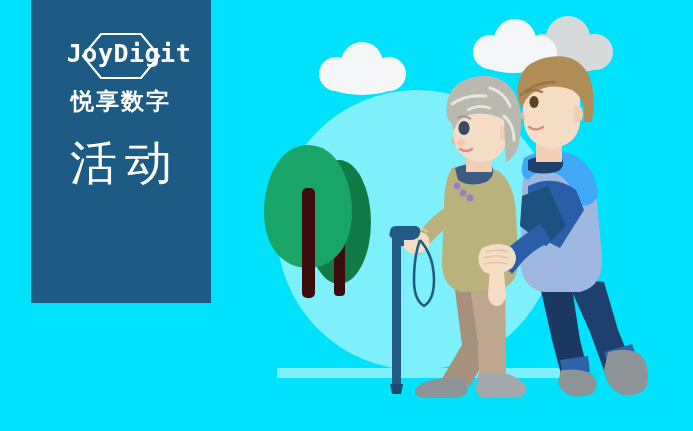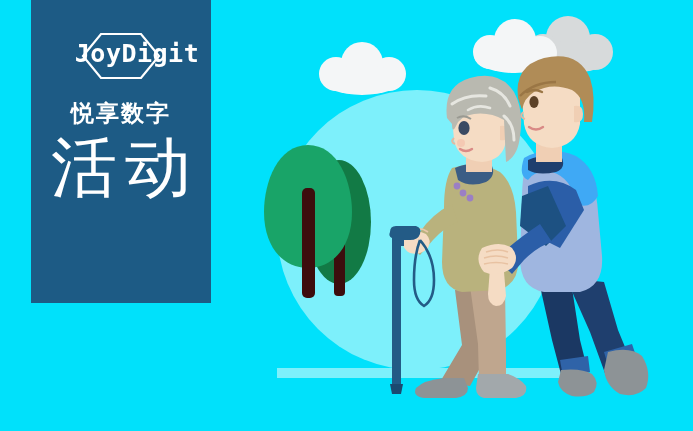--- a/index.html
+++ b/index.html
@@ -45,50 +45,50 @@
     width: 180px;
     height: 52px;
   }
   .logo-mark svg {
     position: absolute;
     left: 0;
     top: 0;
   }
   .logo-word {
     position: absolute;
-    left: 16px;
+    left: 8px;
     top: 8px;
     width: 180px;
     text-align: center;
     font-family: "DejaVu Sans Mono", monospace;
     font-weight: bold;
     font-size: 25px;
     letter-spacing: 0.5px;
     color: #ffffff;
     line-height: 32px;
   }
   .logo-cn {
-    margin-top: 16px;
+    margin-top: 4px;
     font-family: "DejaVu Sans", sans-serif;
     font-weight: bold;
     font-size: 23px;
     letter-spacing: 2px;
     color: #ffffff;
   }
   .title-block {
     position: absolute;
     left: 0;
     top: 132px;
     width: 180px;
     text-align: center;
   }
   .title-line {
-    font-family: Liberation Sans, sans-serif;
+    font-family: Liberation Mono, monospace;
     color: #ffffff;
-    font-size: 66px;
+    font-size: 47px;
     line-height: 70px;
     letter-spacing: 8px;
     text-indent: 8px;
   }
   .title-line.thin {
     font-weight: 300;
   }
   .title-line.bold {
     font-weight: bold;
   }

